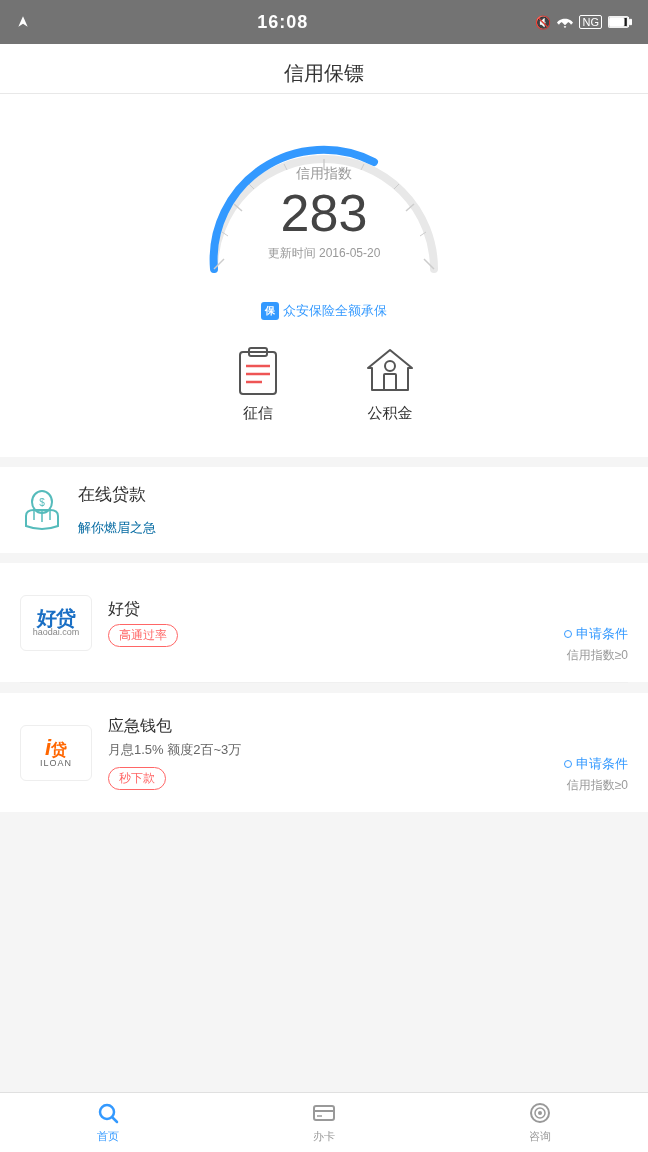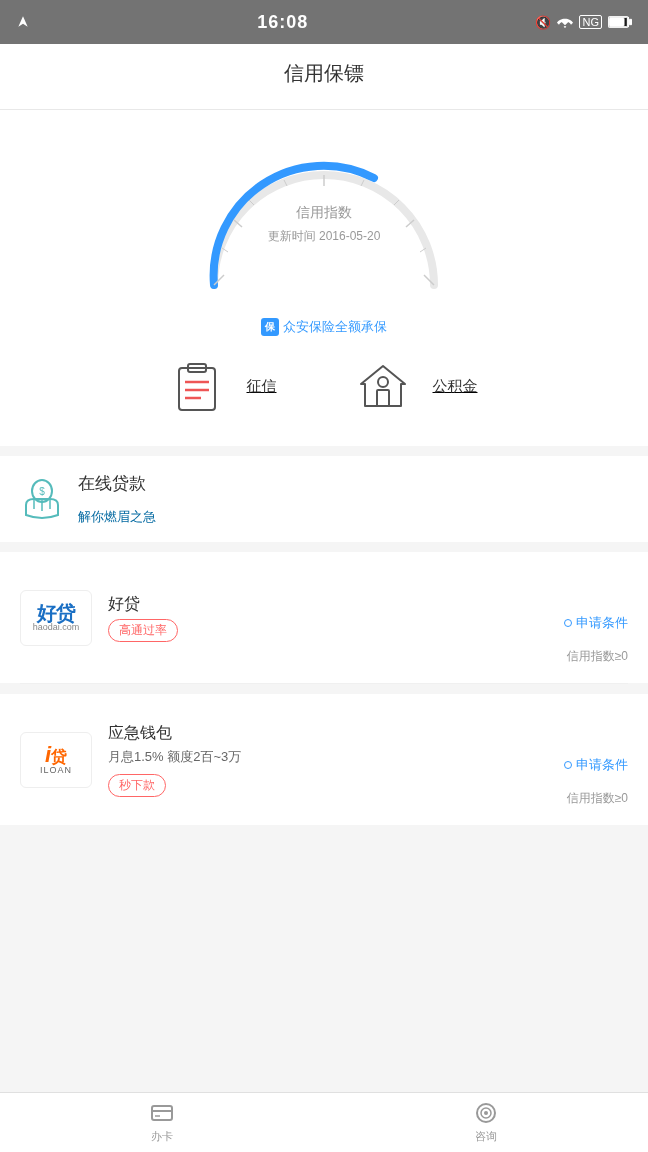--- a/index.html
+++ b/index.html
@@ -24,21 +24,21 @@
       font-size: 14px;
     }
     .status-bar-left { display: flex; align-items: center; }
     .status-bar-center { font-size: 18px; font-weight: 600; letter-spacing: 1px; }
     .status-bar-right { display: flex; align-items: center; gap: 6px; font-size: 13px; }
 
     
     .header {
       background: #ffffff;
       text-align: center;
-      padding: 16px 0 22px;
+      padding: 16px 0 6px;
       border-bottom: 1px solid #e8e8e8;
     }
     .header-title {
       font-size: 20px;
       color: #333;
       font-weight: 500;
     }
 
     
     .credit-section {
@@ -109,25 +109,24 @@
     
     .quick-actions {
       display: flex;
       justify-content: center;
       gap: 80px;
       margin-top: 24px;
       padding-bottom: 10px;
     }
     .quick-action {
       display: flex;
-      flex-direction: row;
-      align-items: center;
-      gap: 24px;
+      flex-direction: column;
+      align-items: center;
+      gap: 8px;
       cursor: pointer;
-      text-decoration: underline;
     }
     .quick-action-icon {
       width: 52px;
       height: 52px;
       display: flex;
       align-items: center;
       justify-content: center;
     }
     .quick-action-label {
       font-size: 15px;
@@ -199,21 +198,21 @@
       border: 1px solid #ff6666;
       color: #ff6666;
       border-radius: 12px;
       padding: 2px 10px;
       font-size: 12px;
     }
     .loan-card-condition {
       display: flex;
       flex-direction: column;
       align-items: flex-end;
-      gap: 16px;
+      gap: 4px;
       flex-shrink: 0;
       margin-top: 44px;
     }
     .condition-link {
       color: #3399ff;
       font-size: 13px;
       display: flex;
       align-items: center;
       gap: 4px;
     }
@@ -351,20 +350,21 @@
 
         <line x1="38" y1="108" x2="44" y2="112" stroke="#ccc" stroke-width="1"></line>
         <line x1="65" y1="60" x2="70" y2="65" stroke="#ccc" stroke-width="1"></line>
         <line x1="100" y1="40" x2="103" y2="46" stroke="#ccc" stroke-width="1"></line>
         <line x1="180" y1="40" x2="177" y2="46" stroke="#ccc" stroke-width="1"></line>
         <line x1="215" y1="60" x2="210" y2="65" stroke="#ccc" stroke-width="1"></line>
         <line x1="242" y1="108" x2="236" y2="112" stroke="#ccc" stroke-width="1"></line>
       </svg>
       <div class="gauge-info">
         <div class="gauge-label">信用指数</div>
+        <div class="gauge-score">283</div>
         <div class="gauge-date">
           <span>更新时间</span>
           <span>2016-05-20</span>
         </div>
       </div>
     </div>
 
     <div class="insurance-badge">
       <span class="insurance-icon">保</span>
       <span>众安保险全额承保</span>
@@ -465,20 +465,27 @@
         <span>申请条件</span>
       </div>
       <div class="condition-text">信用指数≥0</div>
     </div>
   </div>
 
 </div>
 
 <div class="bottom-nav">
 
+  <div class="nav-item">
+    <svg width="24" height="24" viewBox="0 0 24 24">
+      <circle cx="11" cy="11" r="7" fill="none" stroke="#3399ff" stroke-width="2.5"></circle>
+      <line x1="16.5" y1="16.5" x2="21" y2="21" stroke="#3399ff" stroke-width="2.5" stroke-linecap="round"></line>
+    </svg>
+    <span class="nav-item-label active">首页</span>
+  </div>
 
 
   <div class="nav-item">
     <svg width="24" height="24" viewBox="0 0 24 24" fill="none">
       <rect x="2" y="5" width="20" height="14" rx="2" stroke="#999" stroke-width="2"></rect>
       <line x1="2" y1="10" x2="22" y2="10" stroke="#999" stroke-width="2"></line>
       <line x1="5" y1="15" x2="10" y2="15" stroke="#999" stroke-width="1.5"></line>
     </svg>
     <span class="nav-item-label">办卡</span>
   </div>

